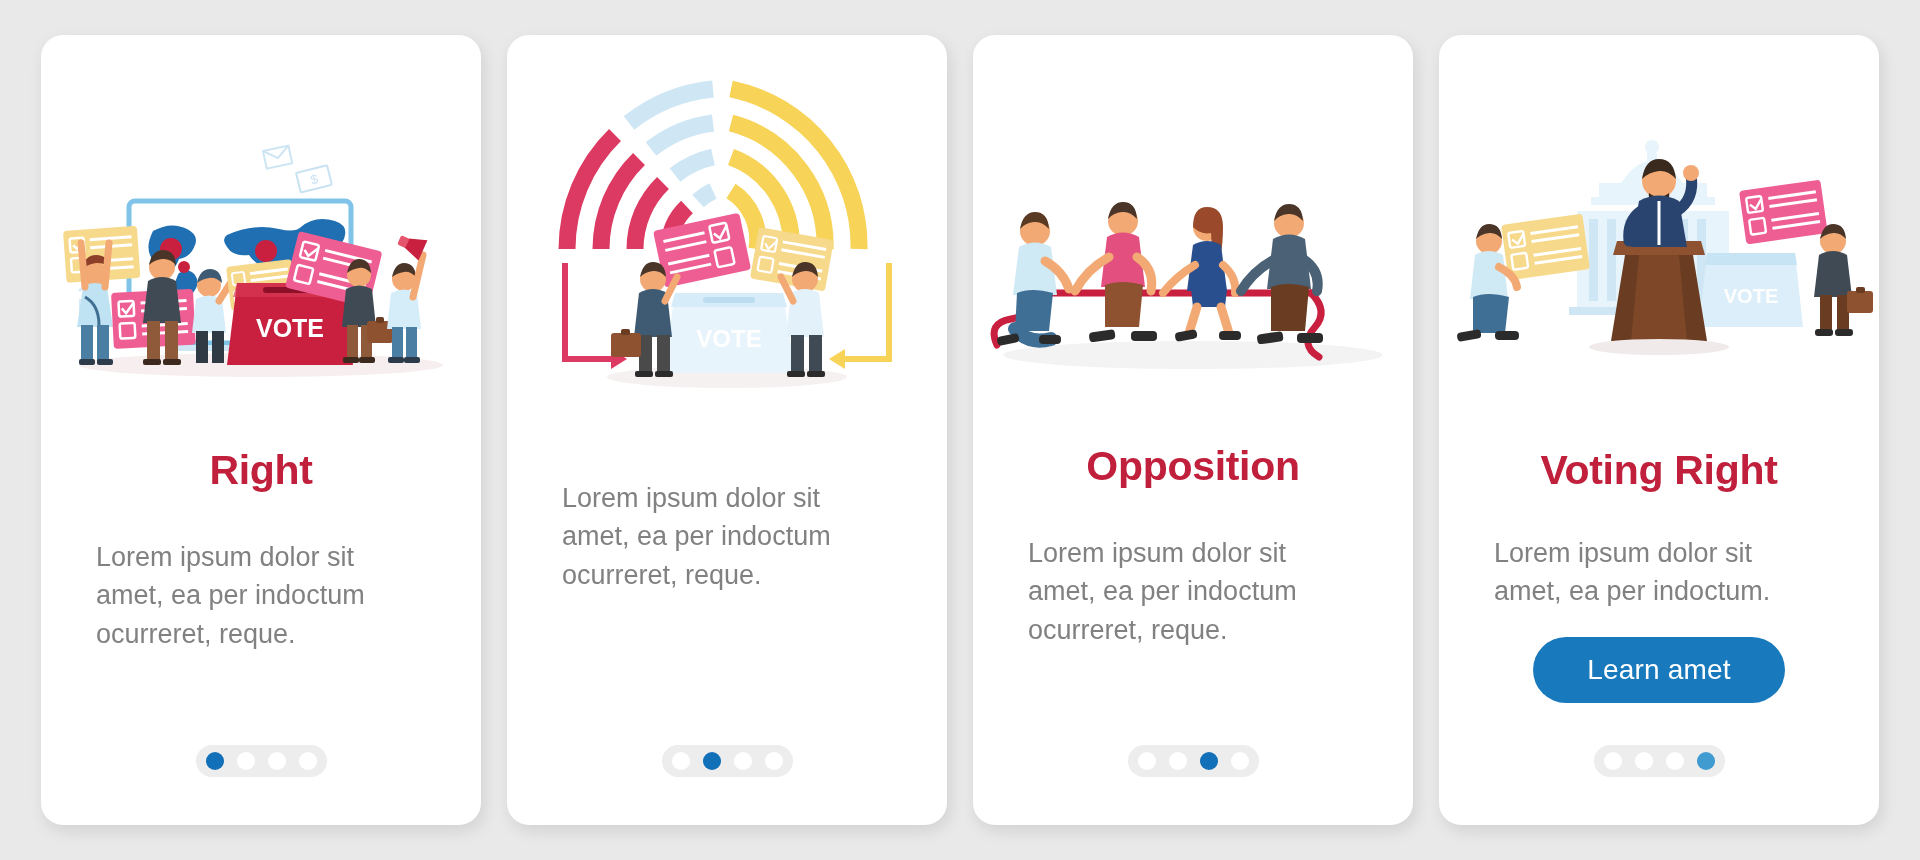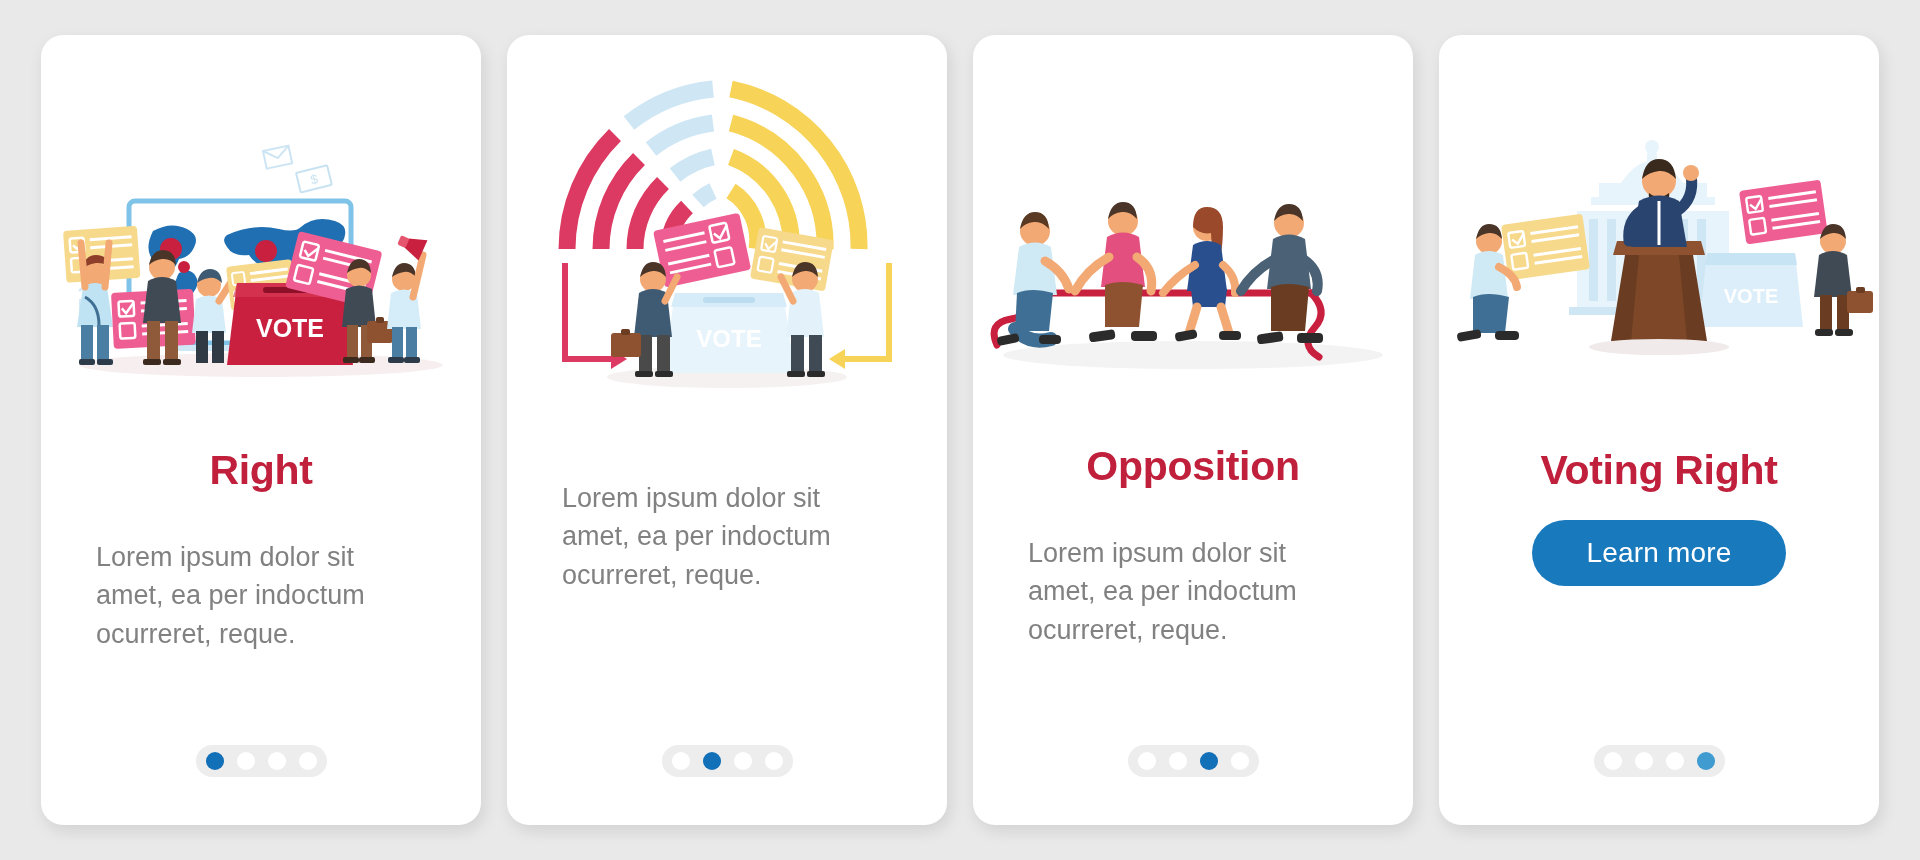--- a/index.html
+++ b/index.html
@@ -494,21 +494,22 @@
           <rect x="381" y="260" width="12" height="38" fill="#6a3c22"></rect>
           <rect x="398" y="260" width="12" height="38" fill="#6a3c22"></rect>
           <rect x="376" y="294" width="18" height="7" rx="3" fill="#2b2b2b"></rect>
           <rect x="396" y="294" width="18" height="7" rx="3" fill="#2b2b2b"></rect>
           <rect x="408" y="256" width="26" height="22" rx="3" fill="#8e5230"></rect>
           <rect x="417" y="252" width="9" height="6" rx="2" fill="#6a3c22"></rect>
         </g>
       </svg>
     </div>
     <div class="card-title">Voting Right</div>
-    <button class="cta">Learn more</button>
+    <div class="card-body">Lorem ipsum dolor sit amet, ea per indoctum.</div>
+    <button class="cta">Learn amet</button>
     <div class="spacer"></div>
     <div class="dots">
       <span class="dot"></span>
       <span class="dot"></span>
       <span class="dot"></span>
       <span class="dot active-light"></span>
     </div>
   </div>
 
 </div>

